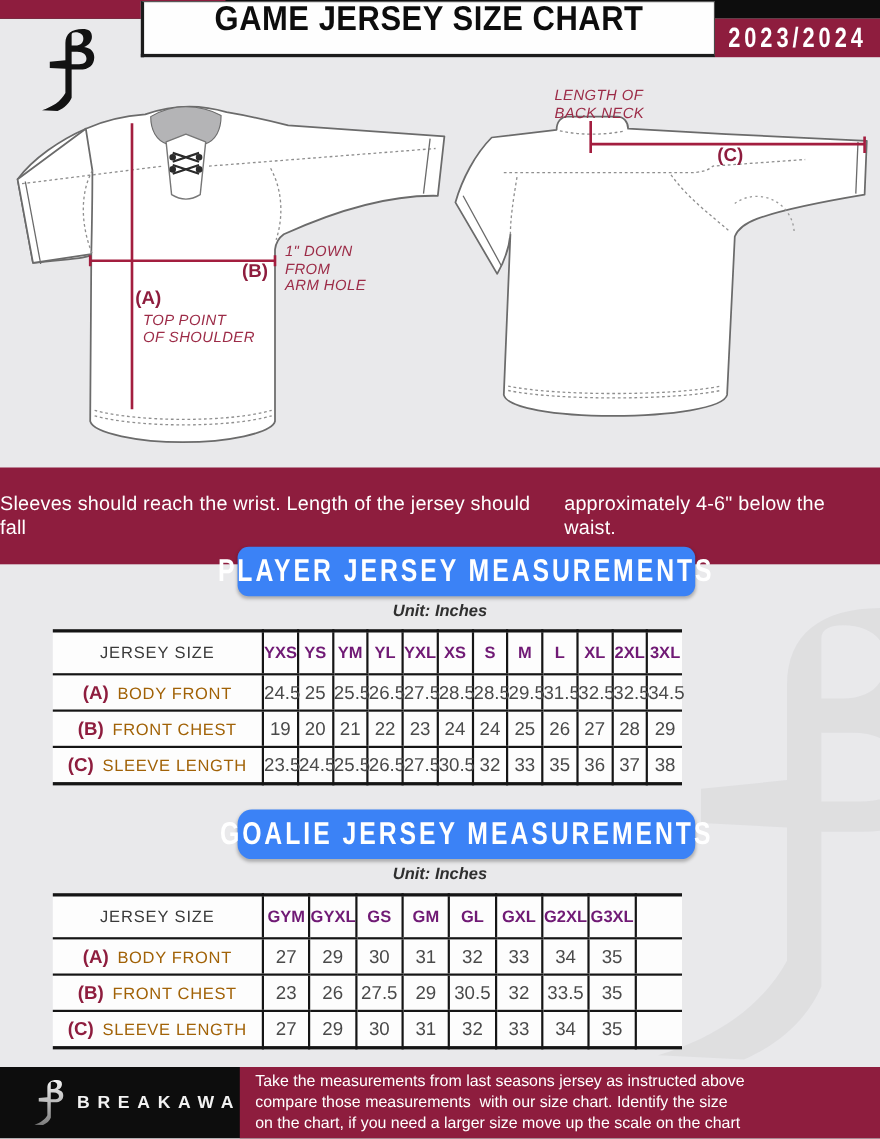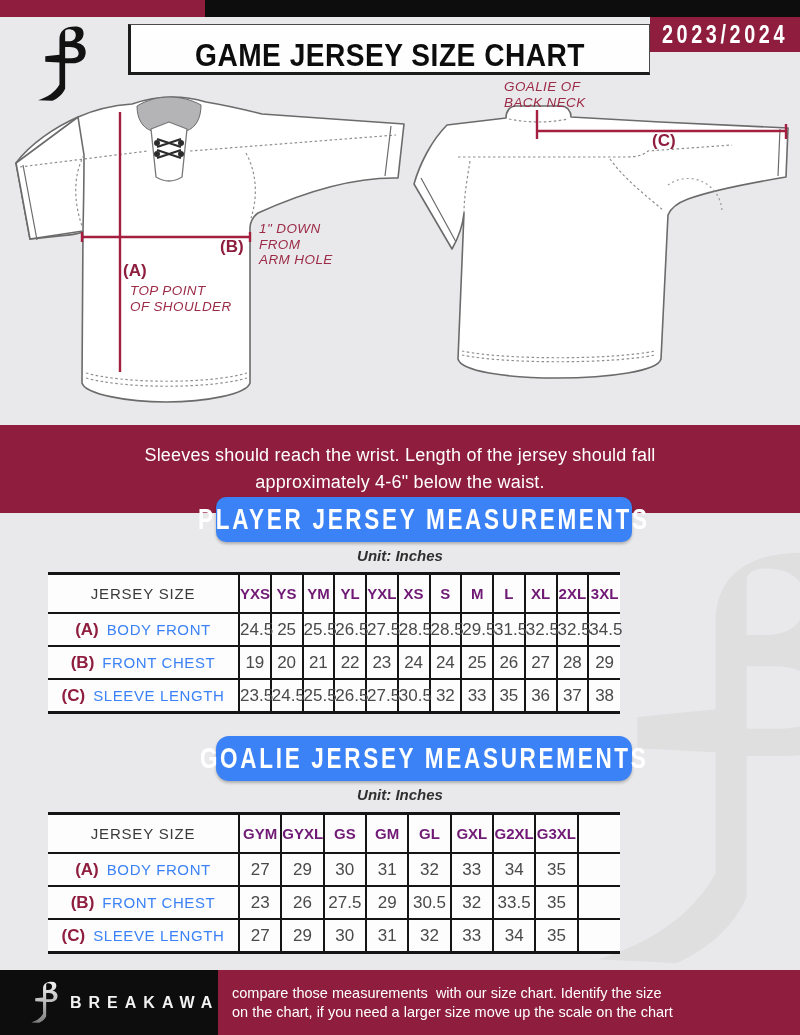--- a/index.html
+++ b/index.html
@@ -5,44 +5,44 @@
   html,body{margin:0;padding:0;}
   body{
     width:800px;height:1035px;position:relative;overflow:hidden;
     background:#e9e9eb;font-family:"Liberation Sans",sans-serif;
   }
   
   .topstrip{position:absolute;top:0;left:0;width:800px;height:17px;background:#0d0d0d;}
   .topstrip-maroon{position:absolute;top:0;left:0;width:205px;height:17px;background:#8e1d3e;}
   .logo-box{position:absolute;left:30px;top:25px;width:66px;height:78px;}
   .titlebox{
-    position:absolute;left:128px;top:24px;width:522px;height:51px;background:#fefefe;
+    position:absolute;left:128px;top:1px;width:522px;height:51px;background:#fefefe;
     border:1px solid #4a4a4a;border-left:3px solid #1c1c1c;border-bottom:3px solid #1c1c1c;
-    box-sizing:border-box;display:flex;align-items:flex-end;justify-content:center;
+    box-sizing:border-box;display:flex;align-items:flex-start;justify-content:center;
   }
   .titlebox span{font-size:29px;font-weight:bold;letter-spacing:.5px;color:#0d0d0d;transform:scale(.97,1.08);}
   .yearbox{
     position:absolute;left:650px;top:17px;width:150px;height:35px;background:#8e1d3e;
     display:flex;align-items:center;justify-content:center;
   }
   .yearbox span{color:#fff;font-size:22px;font-weight:bold;letter-spacing:4px;transform:scale(.9,1.15);}
   
   .diagram-svg{position:absolute;top:65px;left:0;}
   .mkey{position:absolute;font-weight:bold;font-size:17px;color:#8e1d3e;}
   .mnote{position:absolute;font-style:italic;font-size:13.5px;line-height:15.5px;color:#9c2b47;letter-spacing:.4px;}
   #note-c{left:504px;top:79px;}
   #key-c{left:652px;top:131px;}
   #key-b{left:220px;top:237px;}
   #note-b{left:259px;top:221px;}
   #key-a{left:123px;top:261px;}
   #note-a{left:130px;top:283px;}
   
   .banner{
     position:absolute;top:425px;left:0;width:800px;height:88px;background:#8e1d3e;
-    display:flex;flex-direction:column;align-items:center;justify-content:center;gap:6px;
+    display:flex;flex-direction:row;align-items:center;justify-content:center;gap:6px;
   }
   .banner div{color:#fff;font-size:18px;letter-spacing:.2px;}
   
   .pill{
     position:absolute;left:50%;transform:translateX(-50%);width:416px;height:45px;
     background:#3b82f6;border-radius:10px;display:flex;align-items:center;justify-content:center;
     box-shadow:0 2px 3px rgba(0,0,0,.25);
     margin-left:24px;
   }
   .pill span{color:#fff;font-size:25px;font-weight:bold;letter-spacing:3px;transform:scale(.9,1.15);white-space:nowrap;}
@@ -60,21 +60,21 @@
   #table-goalie{top:812px;}
   .size-table th,.size-table td{padding:0;text-align:center;vertical-align:middle;}
   .size-table th{height:37px;font-size:15px;font-weight:bold;color:#701a75;}
   .size-table td{height:31px;font-size:17px;color:#4a4a4a;}
   .size-table thead th{border-bottom:2.5px solid #151515;}
   .size-table tbody tr:not(:last-child) td{border-bottom:2.5px solid #151515;}
   .size-table th:not(.lbl),.size-table td:not(.lbl){border-left:2px solid #151515;}
   .size-table .lbl{width:190px;}
   .size-table th.lbl{font-size:15px;font-weight:normal;color:#3a3a3a;letter-spacing:.8px;}
   .size-table td.lbl .key{font-weight:bold;color:#8e1d3e;font-size:17px;margin-right:8px;}
-  .size-table td.lbl .rlabel{color:#3b82f6;font-size:15px;letter-spacing:.6px;}
+  .size-table td.lbl .rlabel{color:#a16207;font-size:15px;letter-spacing:.6px;}
   
   .watermark{position:absolute;right:-215px;top:545px;width:560px;height:430px;opacity:.06;pointer-events:none;}
   
   .footer{position:absolute;top:970px;left:0;width:800px;height:65px;background:#0d0d0d;}
   .footer-logo{position:absolute;left:27px;top:981px;width:36px;height:43px;}
   .brand-name{position:absolute;left:70px;top:994px;color:#f2f2f2;font-weight:bold;font-size:16px;letter-spacing:7px;}
   .footer-note{
     position:absolute;left:218px;top:970px;width:582px;height:65px;background:#8e1d3e;
     box-sizing:border-box;padding-left:14px;display:flex;flex-direction:column;justify-content:center;
   }
@@ -141,21 +141,21 @@
   </g>
 
   <g stroke="#a31e3f" stroke-width="2.4">
     <path d="M120 47 L120 307"></path>
     <path d="M82 172 L250 172 M82 167 L82 177 M250 167 L250 177"></path>
     <path d="M537 66 L786 66 M537 59 L537 74 M786 59 L786 74 M537 45 L537 59"></path>
   </g>
 </svg>
 
 <div class="mnote" id="note-c">
-  <div>GOALIE OF</div>
+  <div>LENGTH OF</div>
   <div>BACK NECK</div>
 </div>
 <div class="mkey" id="key-c">(C)</div>
 <div class="mkey" id="key-b">(B)</div>
 <div class="mnote" id="note-b">
   <div>1" DOWN</div>
   <div>FROM</div>
   <div>ARM HOLE</div>
 </div>
 <div class="mkey" id="key-a">(A)</div>
@@ -308,15 +308,16 @@
   <defs>
     <linearGradient id="silver" x1="0" y1="0" x2="0" y2="1">
       <stop offset="0" stop-color="#f5f5f5"></stop>
         <stop offset="1" stop-color="#7d7d7d"></stop>
     </linearGradient>
   </defs>
   <path fill="url(#silver)" d="M62 2 C48 2 40 8 40 20 L40 42 L20 44 L20 52 L40 53 L40 84 C34 95 23 102 10 106 L30 107 C39 103 45 97 48 90 L48 54 L58 54 C70 54 77 48 77 38 C77 31 72 26 64 25 C70 23 74 18 74 12 C74 5 70 2 62 2 Z M48 9 C48 7 50 6 53 6 C59 6 63 9 63 14 C63 20 59 23 53 23 L48 23 Z M48 31 L55 31 C63 31 67 35 67 40 C67 46 62 47 55 47 L48 47 Z"></path>
 </svg>
 <div class="brand-name">BREAKAWAY</div>
 <div class="footer-note">
+  <div>Take the measurements from last seasons jersey as instructed above</div>
   <div>compare those measurements  with our size chart. Identify the size</div>
   <div>on the chart, if you need a larger size move up the scale on the chart</div>
 </div>
 
 </body></html>

